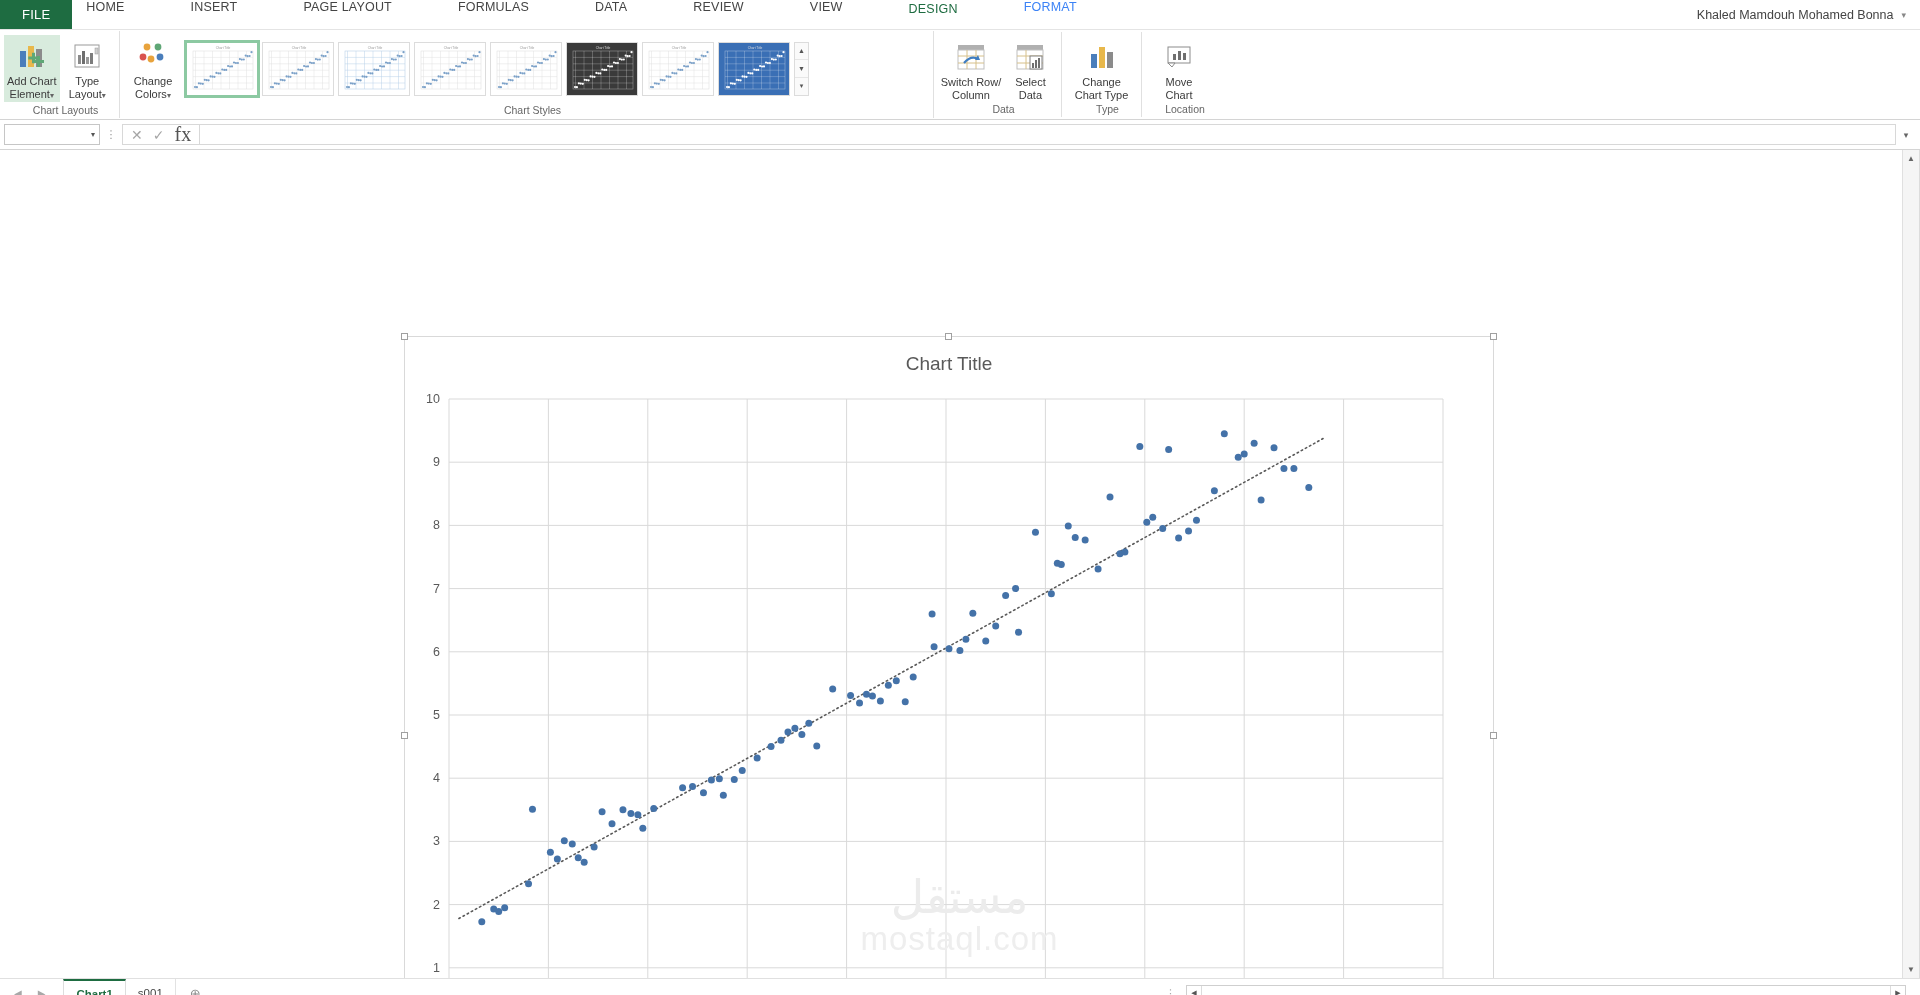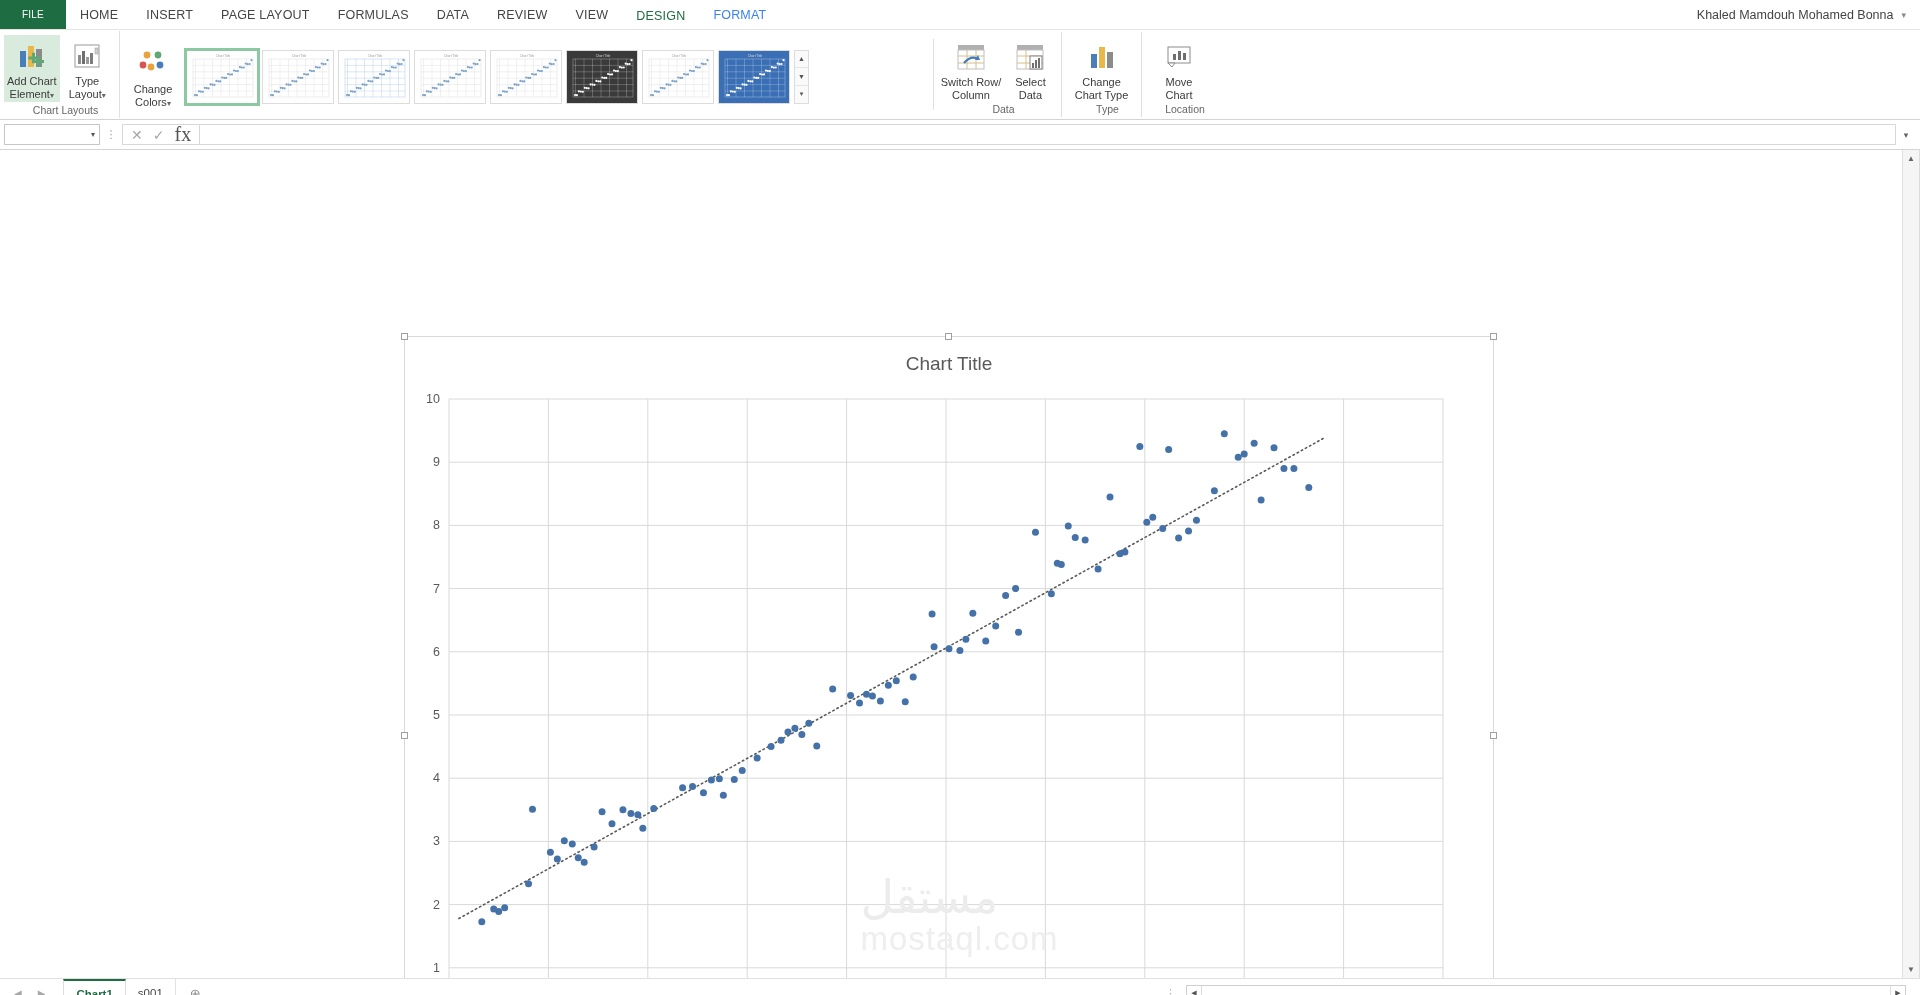--- a/index.html
+++ b/index.html
@@ -15,21 +15,21 @@
     height: 30px;
     background: #ffffff;
     display: flex;
     align-items: stretch;
     position: relative;
     border-bottom: 1px solid #e4e4e4;
   }
   .file-tab {
     background: #1e6c41;
     color: #ffffff;
-    font-size: 10px;
+    font-size: 13px;
     padding: 0 22px;
     display: flex; align-items: center;
     letter-spacing: .2px;
   }
   .ribbon-tab {
     color: #444444;
     font-size: 12.5px;
     padding: 0 14px;
     display: flex; align-items: center;
     letter-spacing: .2px;
@@ -213,20 +213,21 @@
     color: #595959;
     font-weight: normal;
   }
 
   .plot-wrap { position: absolute; left: 0; top: 0; width: 100%; height: 100%; }
 
   .watermark {
     position: absolute;
     left: 50%; transform: translateX(-50%);
     bottom: 22px;
+    text-align: center;
     pointer-events: none;
     user-select: none;
     margin-top: 37px;
   }
   .wm-ar {
     font-size: 46px; color: #ececec;
     font-family: "DejaVu Sans", sans-serif;
     line-height: 50px;
   }
   .wm-lat {
@@ -268,21 +269,21 @@
     height: 16px; align-self: center;
   }
   .hscroll .harr { width: 14px; text-align: center; font-size: 7px; color: #555; }
   .hscroll .htrack { flex: 1; height: 100%; background: #ffffff; border-left: 1px solid #dcdcdc; border-right: 1px solid #dcdcdc; }
 </style>
 </head>
 <body>
 
 <div class="tabbar">
   <div class="file-tab">FILE</div>
-  <div id="tab-list" style="display:flex;align-items:center;">
+  <div id="tab-list" style="display:flex;align-items:flex-start;gap:38px;">
       <div class="ribbon-tab">HOME</div>
       <div class="ribbon-tab">INSERT</div>
       <div class="ribbon-tab">PAGE LAYOUT</div>
       <div class="ribbon-tab">FORMULAS</div>
       <div class="ribbon-tab">DATA</div>
       <div class="ribbon-tab">REVIEW</div>
       <div class="ribbon-tab">VIEW</div>
       <div class="ribbon-tab active ctx">DESIGN</div>
       <div class="ribbon-tab ctx">FORMAT</div>
     </div>
@@ -720,20 +721,21 @@
               <circle cx="62.6" cy="13.0" r="1.1" fill="#ffffff"></circle>
               <circle cx="64.5" cy="9.2" r="1.1" fill="#ffffff"></circle>
             </svg></div>
         </div>
       <div class="gal-scroll">
         <div>▲</div>
         <div>▼</div>
         <div>▾</div>
       </div>
     </div>
+    <div class="rgroup-label">Chart Styles</div>
   </div>
 
   <div class="rgroup" style="width:128px;">
     <div class="rgroup-body">
       <div class="bigbtn wide">
         <span class="ico">
           <svg width="30" height="28" viewBox="0 0 30 28">
             <rect x="2" y="2" width="26" height="5" fill="#b0b0b0"></rect>
             <rect x="2" y="7" width="26" height="19" fill="#ffffff" stroke="#bfbfbf"></rect>
             <line x1="11" y1="7" x2="11" y2="26" stroke="#d6c08a"></line>

